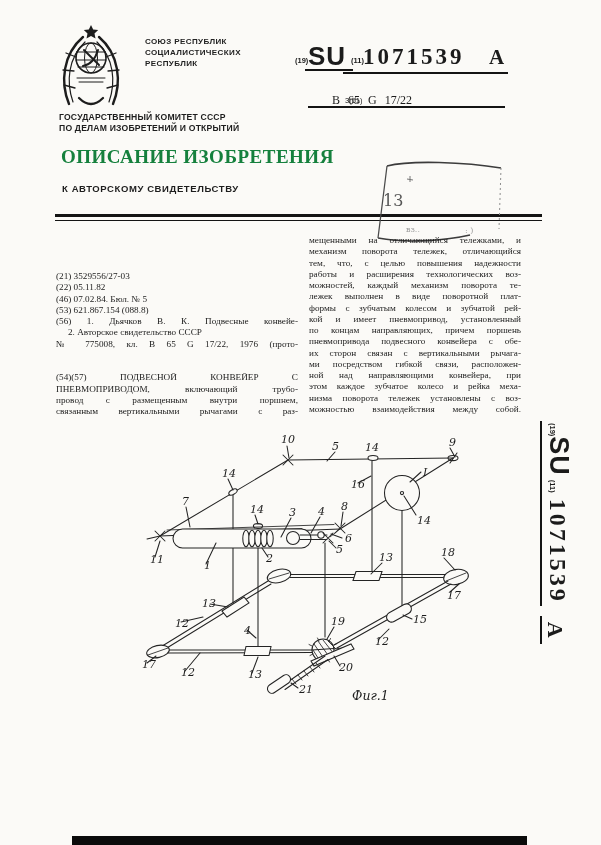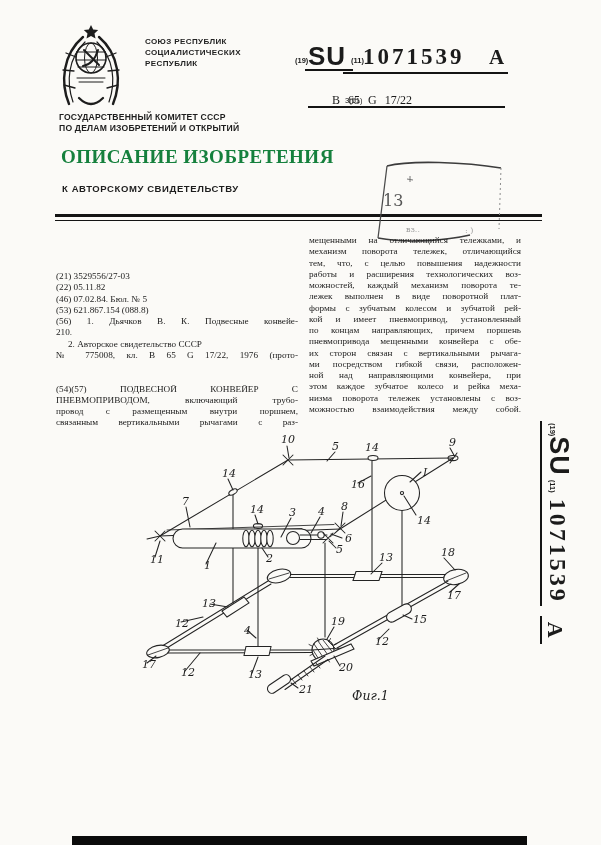--- a/index.html
+++ b/index.html
@@ -116,41 +116,40 @@
   <text class="stamp-f" x="36" y="77">вз..</text>
   <text class="stamp-f" x="95" y="78">: )</text>
 </svg>
 
 <div id="col-left" class="abs col" style="left:56px;top:235px;width:242px;margin-top:36px;">
     <div class="tl nj">(21) 3529556/27-03</div>
     <div class="tl nj">(22) 05.11.82</div>
     <div class="tl nj">(46) 07.02.84. Бюл. № 5</div>
     <div class="tl nj">(53) 621.867.154 (088.8)</div>
     <div class="tl">(56) 1. Дьячков В. К. Подвесные конвейе-</div>
-    <div class="tl nj">210.</div>
     <div class="tl nj ind">2. Авторское свидетельство СССР</div>
     <div class="tl">№ 775008, кл. B 65 G 17/22, 1976 (прото-</div>
     <div class="tl nj">&nbsp;</div>
     <div class="tl nj">&nbsp;</div>
     <div class="tl">(54)(57) ПОДВЕСНОЙ КОНВЕЙЕР С</div>
     <div class="tl">ПНЕВМОПРИВОДОМ, включающий трубо-</div>
     <div class="tl">провод с размещенным внутри поршнем,</div>
     <div class="tl">связанным вертикальными рычагами с раз-</div>
   </div>
 <div id="col-right" class="abs col" style="left:309px;top:235px;width:212px;">
     <div class="tl">мещенными на отличающийся тележками, и</div>
     <div class="tl">механизм поворота тележек, отличающийся</div>
     <div class="tl">тем, что, с целью повышения надежности</div>
     <div class="tl">работы и расширения технологических воз-</div>
     <div class="tl">можностей, каждый механизм поворота те-</div>
     <div class="tl">лежек выполнен в виде поворотной плат-</div>
     <div class="tl">формы с зубчатым колесом и зубчатой рей-</div>
     <div class="tl">кой и имеет пневмопривод, установленный</div>
     <div class="tl">по концам направляющих, причем поршень</div>
-    <div class="tl">пневмопривода мещенными конвейера с обе-</div>
+    <div class="tl">пневмопривода подвесного конвейера с обе-</div>
     <div class="tl">их сторон связан с вертикальными рычага-</div>
     <div class="tl">ми посредством гибкой связи, расположен-</div>
     <div class="tl">ной над направляющими конвейера, при</div>
     <div class="tl">этом каждое зубчатое колесо и рейка меха-</div>
     <div class="tl">низма поворота тележек установлены с воз-</div>
     <div class="tl">можностью взаимодействия между собой.</div>
   </div>
 
 <div class="abs margin-num">
   <span class="mseg">

